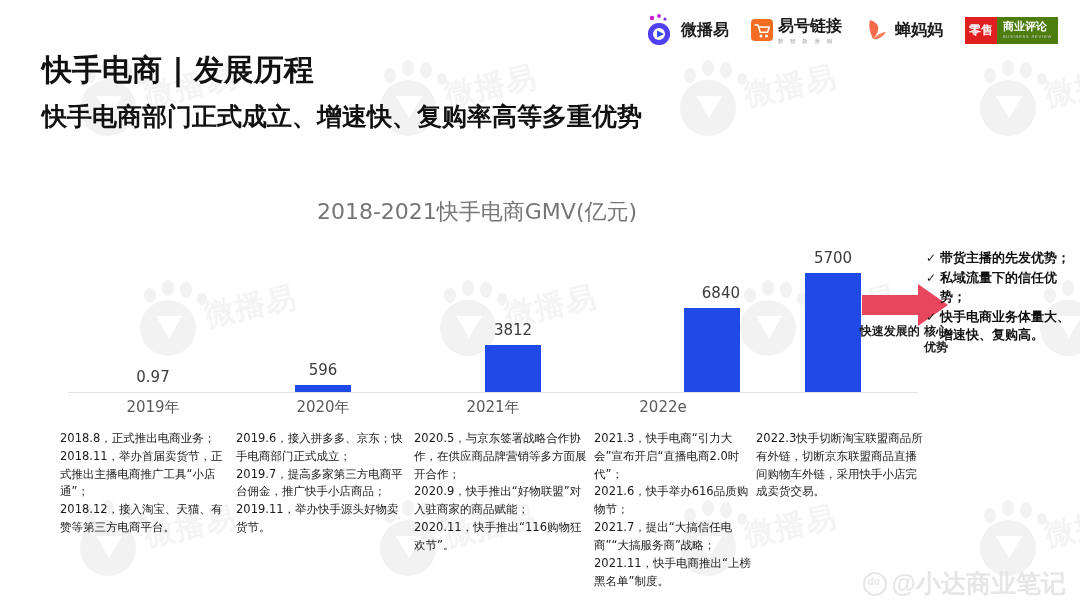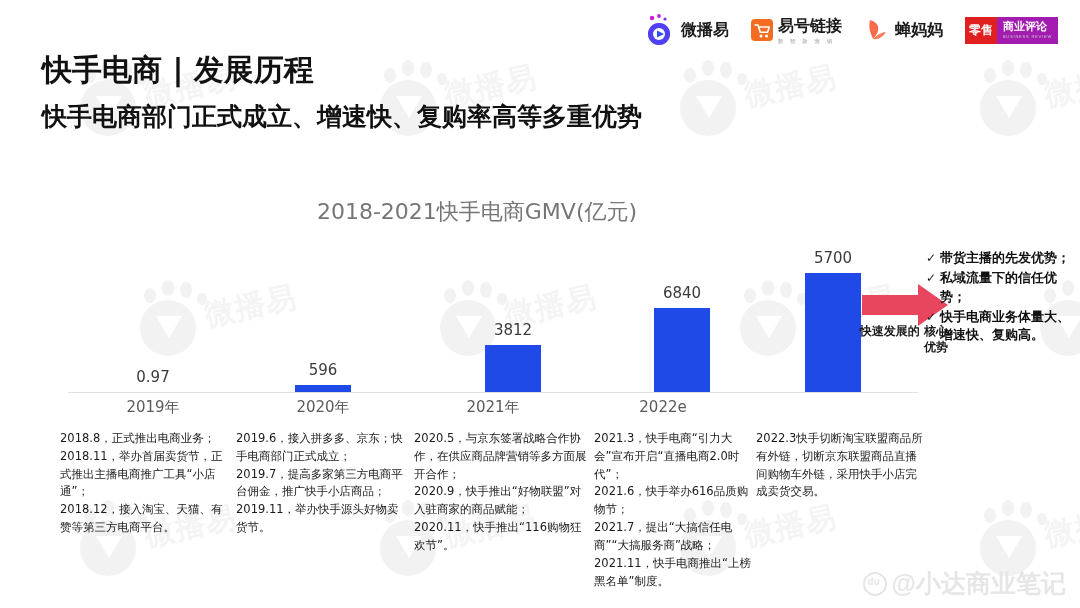--- a/index.html
+++ b/index.html
@@ -68,21 +68,21 @@
     font-family: "DejaVu Sans", sans-serif; margin-top: 1px;
   }
   .logo-stack { display: flex; flex-direction: column; align-items: flex-start; }
   .logo-box { display: flex; align-items: stretch; height: 27px; }
   .logo-box .red {
     background: #e02020; color: #fff; font-size: 12px; font-weight: 700;
     padding: 2px 4px; display: flex; align-items: center;
     font-family: "DejaVu Sans", sans-serif; line-height: 1;
   }
   .logo-box .dark {
-    background: #a21caf; color: #fff; padding: 2px 6px;
+    background: #4d7c0f; color: #fff; padding: 2px 6px;
     display: flex; flex-direction: column; justify-content: center;
   }
   .logo-box .dark .t { font-size: 11px; font-weight: 700; font-family: "DejaVu Sans", sans-serif; line-height: 1.1; }
   .logo-box .dark .s { font-size: 4px; letter-spacing: 0.8px; color: #c9ccd0; }
 
   
   .h1 {
     position: absolute; left: 42px; top: 50px; z-index: 4;
     font-size: 30px; font-weight: 700; color: #111;
     font-family: "DejaVu Sans", sans-serif; letter-spacing: 0px;
@@ -360,21 +360,21 @@
           <div class="bar" style="height: 0px; background: rgb(31, 74, 232);"></div>
         </div>
         <div class="bar-slot" style="left: 170px;">
           <div class="bar-val">596</div>
           <div class="bar" style="height: 7px; background: rgb(31, 74, 232);"></div>
         </div>
         <div class="bar-slot" style="left: 360px;">
           <div class="bar-val">3812</div>
           <div class="bar" style="height: 47px; background: rgb(31, 74, 232);"></div>
         </div>
-        <div class="bar-slot" style="left: 529px;">
+        <div class="bar-slot" style="left: 502px; align-items: flex-end;">
           <div class="bar-val">6840</div>
           <div class="bar" style="height: 84px; background: rgb(31, 74, 232);"></div>
         </div>
         <div class="bar-slot" style="left: 680px;">
           <div class="bar-val">5700</div>
           <div class="bar" style="height: 119px; background: rgb(31, 74, 232);"></div>
         </div>
       </div>
   </div>
 

